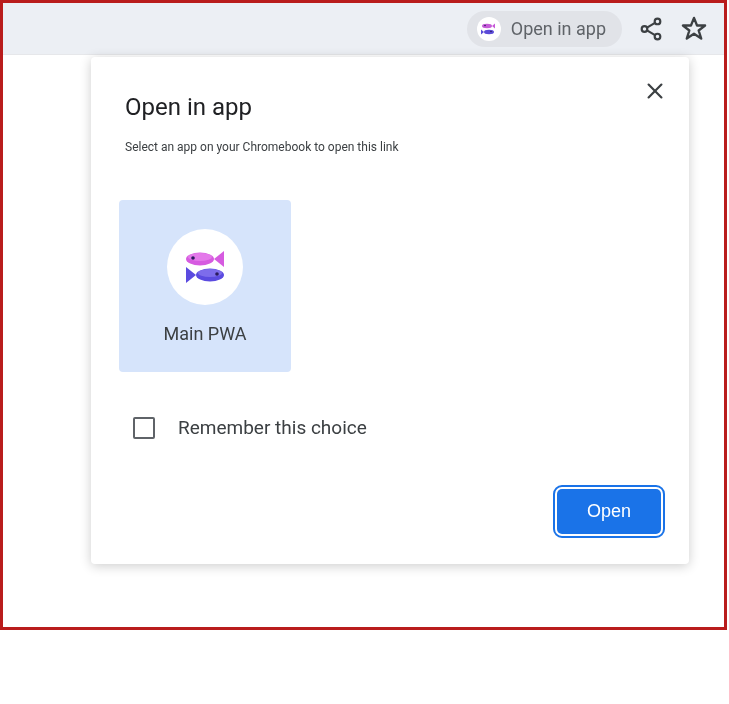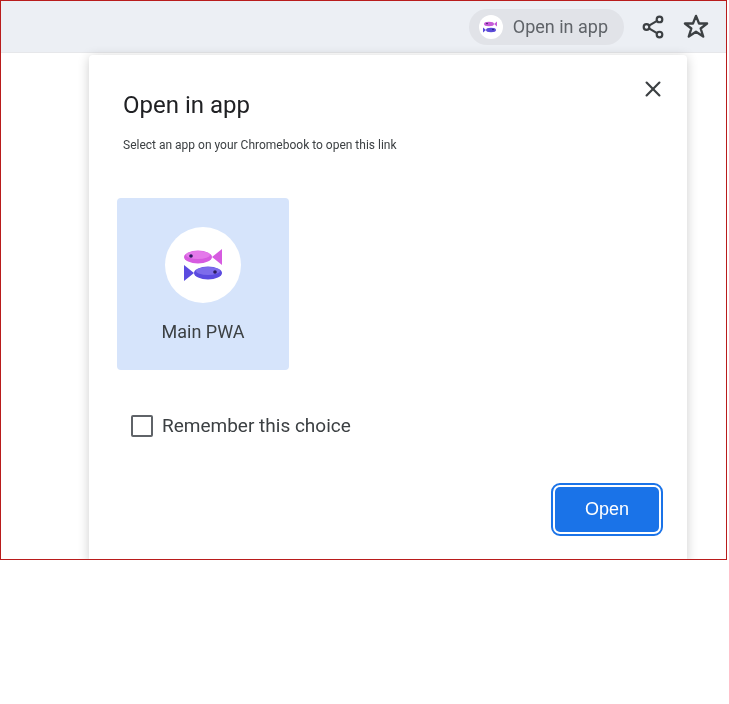--- a/index.html
+++ b/index.html
@@ -4,23 +4,23 @@
   <style>
     * { box-sizing: border-box; margin: 0; padding: 0; }
     body {
       font-family: 'Roboto', 'Helvetica Neue', Arial, sans-serif;
       background: #ffffff;
       width: 729px;
       height: 704px;
       position: relative;
     }
     .frame {
-      border: 1px solid #b91c1c;
+      border: 3px solid #b91c1c;
       width: 727px;
-      height: 560px;
+      height: 630px;
       position: relative;
       background: #fff;
       overflow: hidden;
     }
     .toolbar {
       height: 52px;
       background: #eceff4;
       display: flex;
       align-items: center;
       justify-content: flex-end;
@@ -114,21 +114,21 @@
       align-items: center;
       justify-content: center;
     }
     .app-tile .app-label {
       font-size: 18px;
       color: #3c4043;
     }
     .remember-row {
       display: flex;
       align-items: center;
-      gap: 9px;
+      gap: 23px;
       margin-top: 44px;
       margin-left: 8px;
     }
     .checkbox-box {
       width: 22px;
       height: 22px;
       border: 2.4px solid #5f6368;
       border-radius: 2px;
       cursor: pointer;
     }

